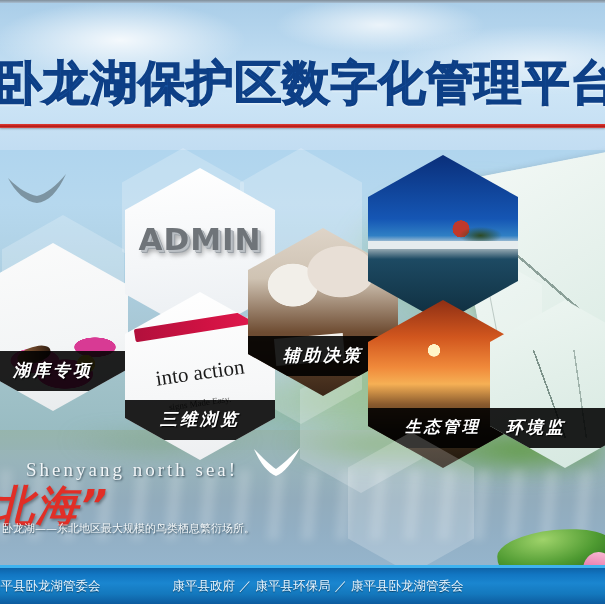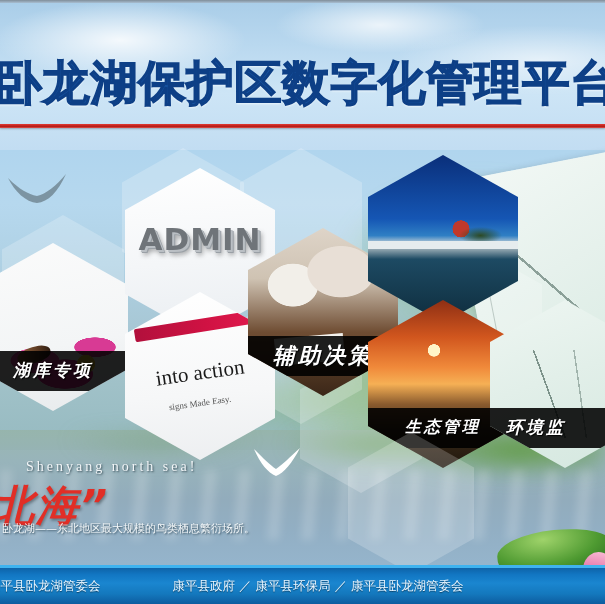--- a/index.html
+++ b/index.html
@@ -211,21 +211,21 @@
   }
   .chartpaper .curve::after {
     content:""; position:absolute; left:0; bottom:0; width:100%; height:100%;
     background:linear-gradient(52deg, rgba(0,0,0,0) 0 48%, rgba(50,80,70,.5) 48% 49.3%, rgba(0,0,0,0) 49.3%);
   }
 
   
   .cap-en {
     position:absolute; left:26px; top:459px;
     font-family:"Liberation Serif", serif;
-    font-size:14px; letter-spacing:3px; color:#f2f6f8;
+    font-size:19px; letter-spacing:3px; color:#f2f6f8;
     text-shadow:1px 1px 2px rgba(40,60,70,.85);
     white-space:nowrap;
   }
   .cap-red {
     position:absolute; left:-52px; top:478px;
     font-family:"DejaVu Sans", sans-serif;
     font-size:42px; font-weight:bold; font-style:italic;
     color:#e12e26; letter-spacing:2px; white-space:nowrap;
     text-shadow:1px 2px 3px rgba(0,0,0,.35);
   }
@@ -334,27 +334,28 @@
       <div class="word">ADMIN</div>
     </div>
   </div>
 
   <div class="hex" style="left:125px; top:292px; width:150px; height:168px;">
     <div class="photo ph-into">
       <div class="bar"></div>
       <div class="ital">into action</div>
       <div class="sub">signs Made Easy.</div>
     </div>
+    <div class="lbl" style="font-size:17px;">三维浏览</div>
   </div>
 
   <div class="hex" style="left:248px; top:228px; width:150px; height:168px;">
     <div class="photo ph-meeting">
       <div class="paper"></div>
     </div>
-    <div class="lbl" style="font-size:22px;">辅助决策</div>
+    <div class="lbl" style="font-size:17px;">辅助决策</div>
   </div>
 
   <div class="hex" style="left:368px; top:155px; width:150px; height:168px;">
     <div class="photo ph-pavilion">
       <div class="trees"></div>
       <div class="rail"></div>
     </div>
   </div>
 
   <div class="hex" style="left:368px; top:300px; width:150px; height:168px;">

